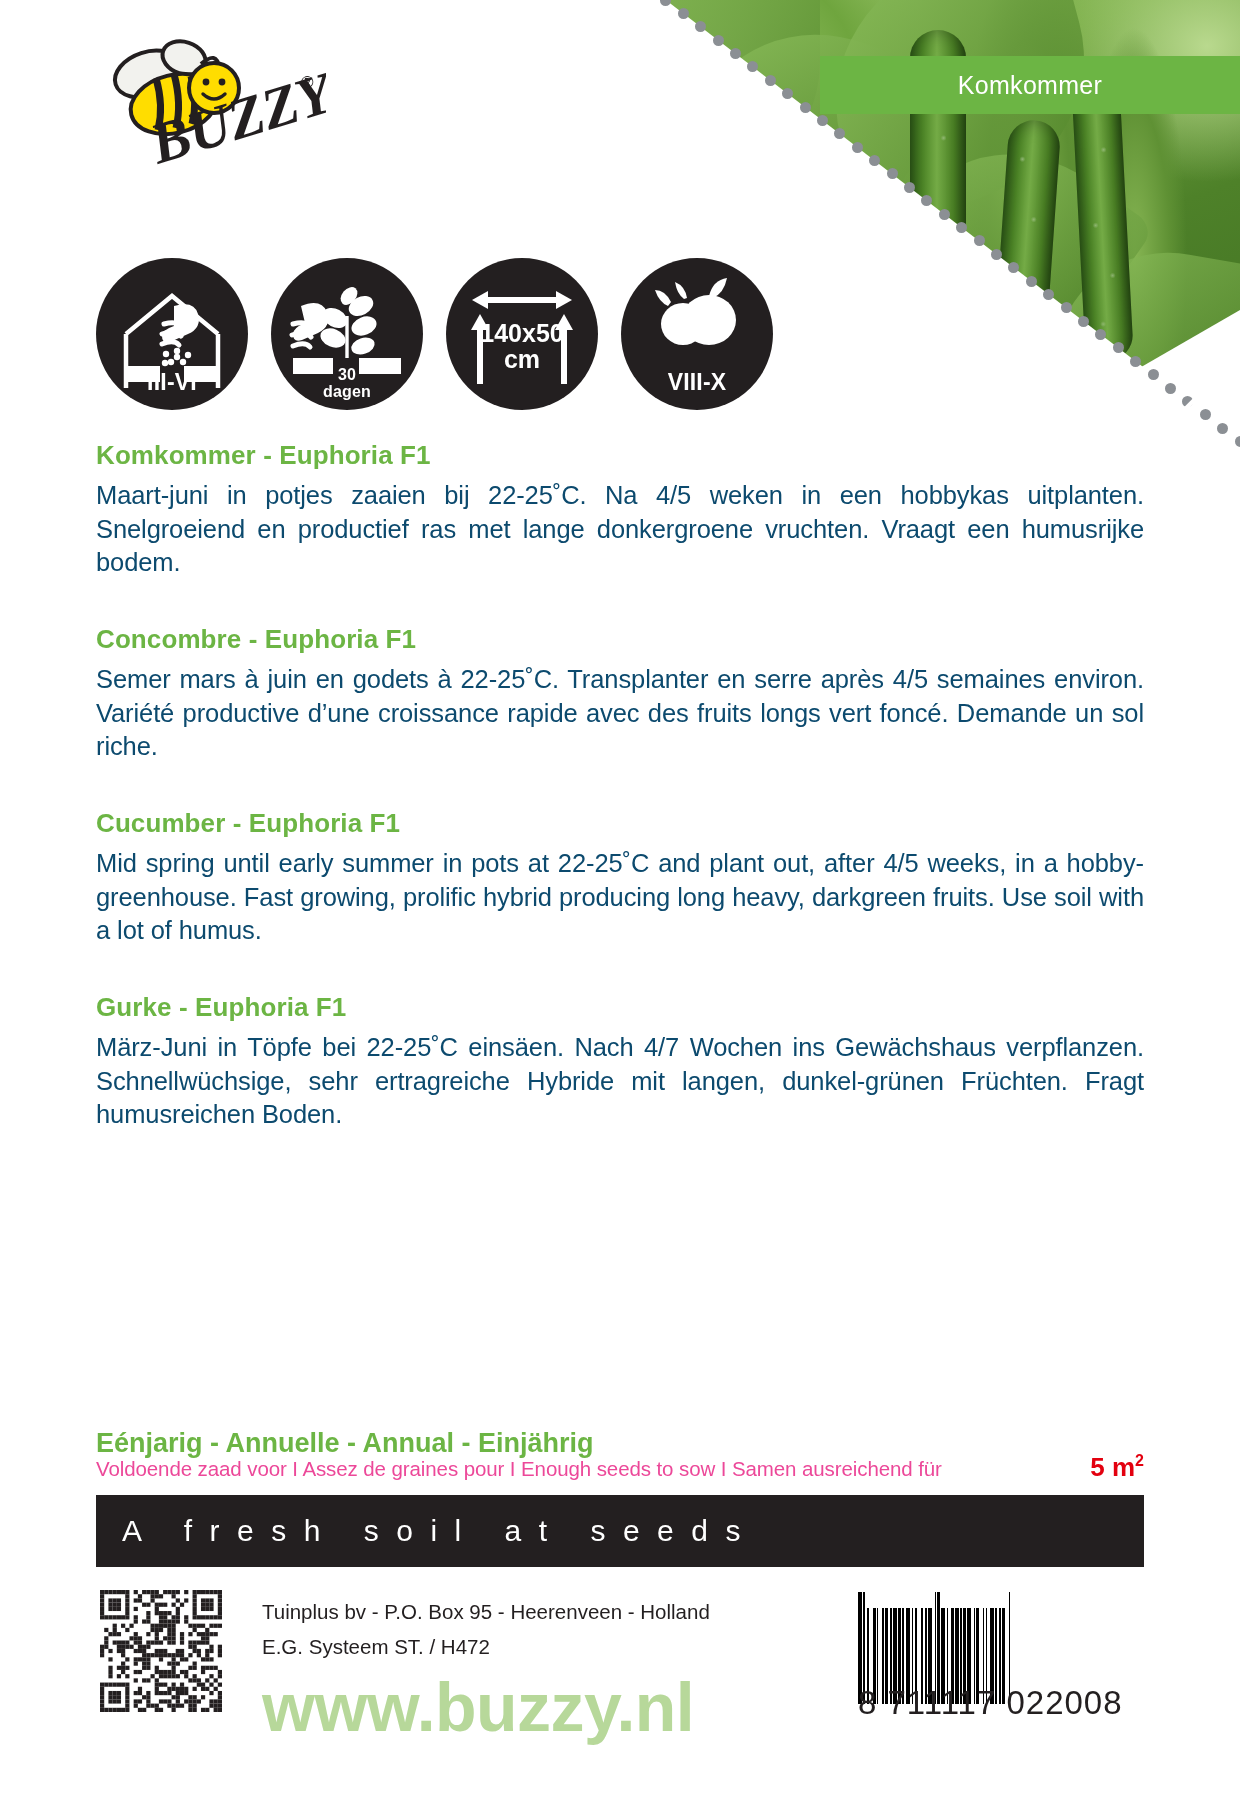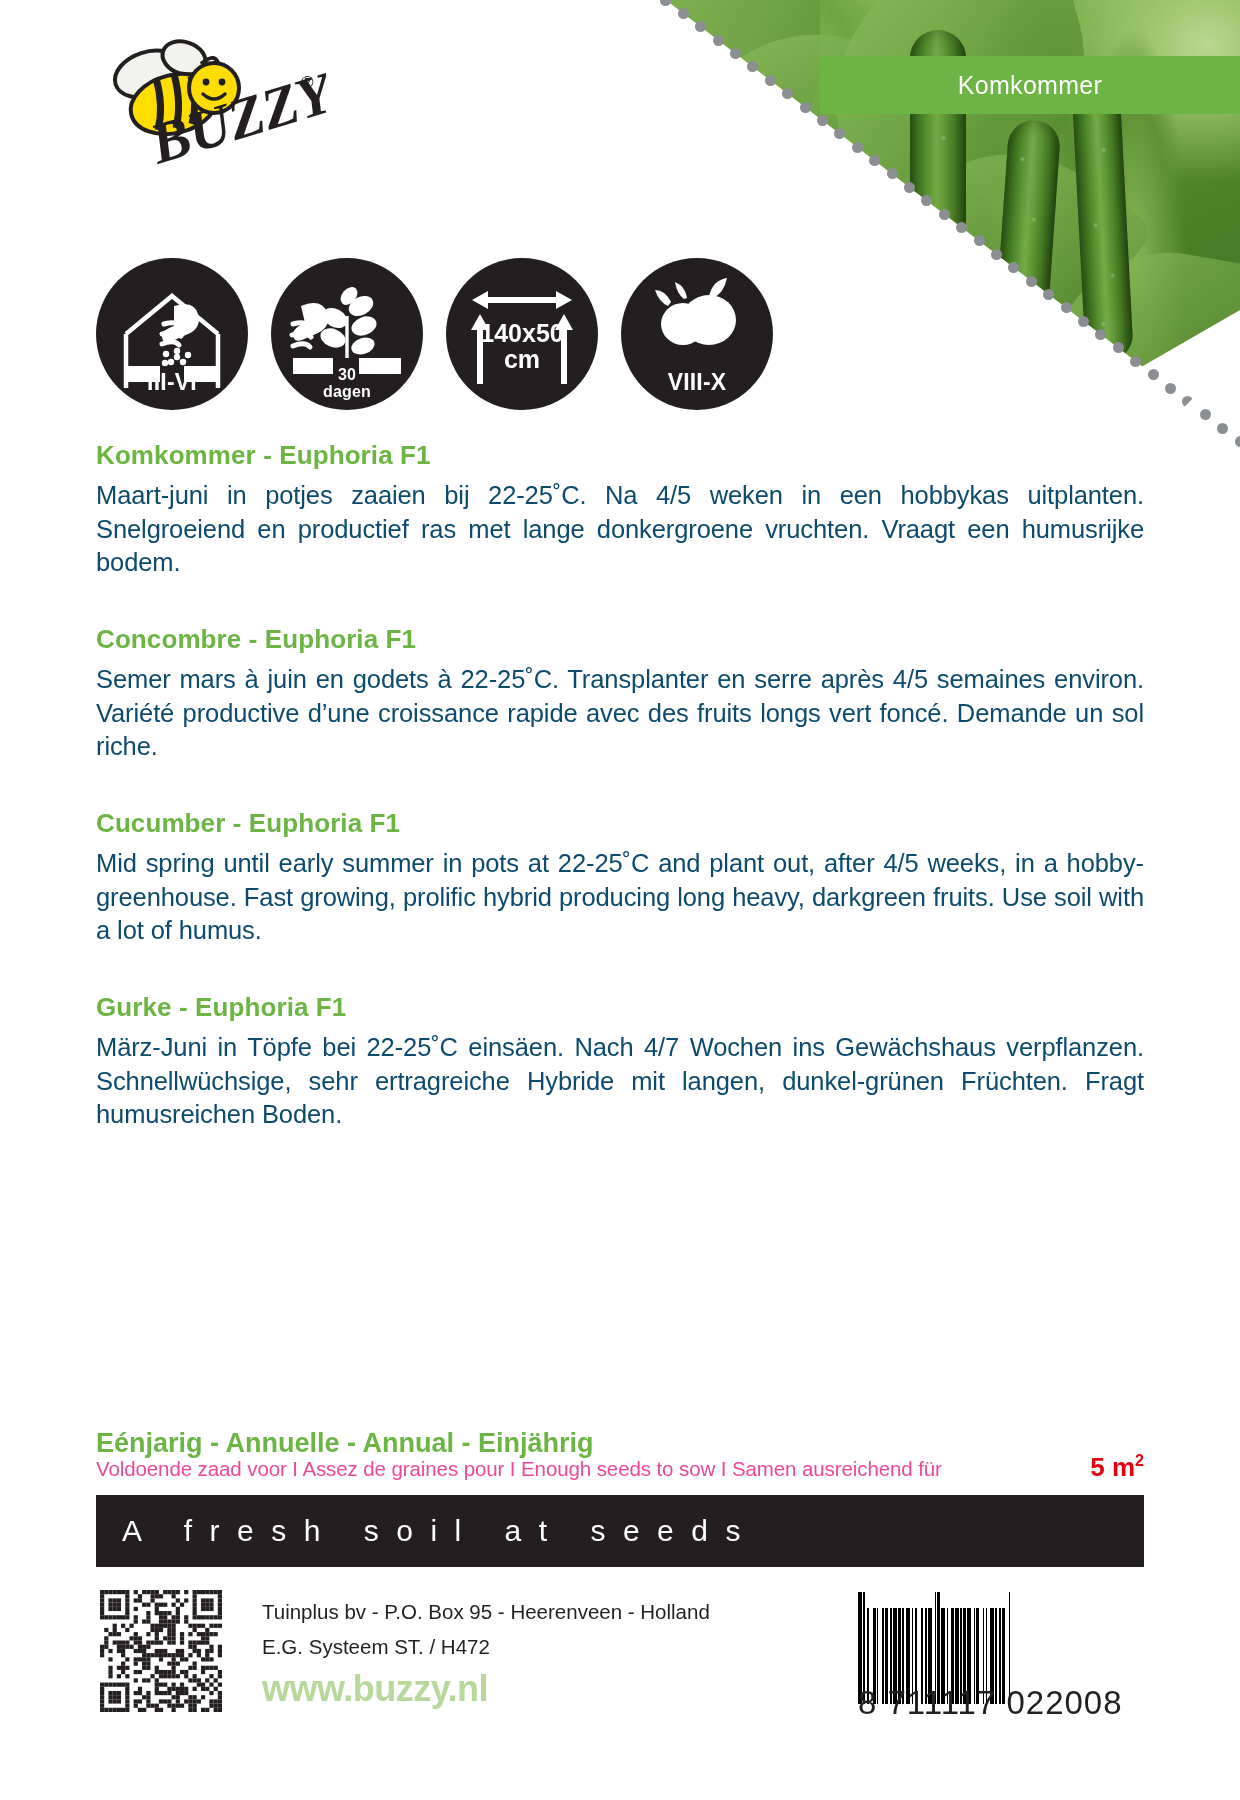--- a/index.html
+++ b/index.html
@@ -205,21 +205,21 @@
     left: 96px; top: 1590px;
     width: 1048px; height: 180px;
   }
   .qr { position: absolute; left: 4px; top: 0; width: 122px; height: 122px; }
   .addr { position: absolute; left: 166px; top: 4px; }
   .addr div { color: #231f20; font-size: 20.5px; line-height: 1.72; }
   .site {
     position: absolute;
     left: 166px; top: 78px;
     color: #b7d89a;
-    font-size: 36px;
+    font-size: 68px;
     font-weight: bold;
     letter-spacing: -.5px;
   }
   .barcode-wrap { position: absolute; right: 0; top: 2px; width: 286px; }
   .bc-bars { display: flex; align-items: flex-end; height: 112px; }
   .bc-bars i { display: block; background: #000; }
   .bc-digits {
     position: absolute;
     left: 0; top: 92px;
     width: 100%;

